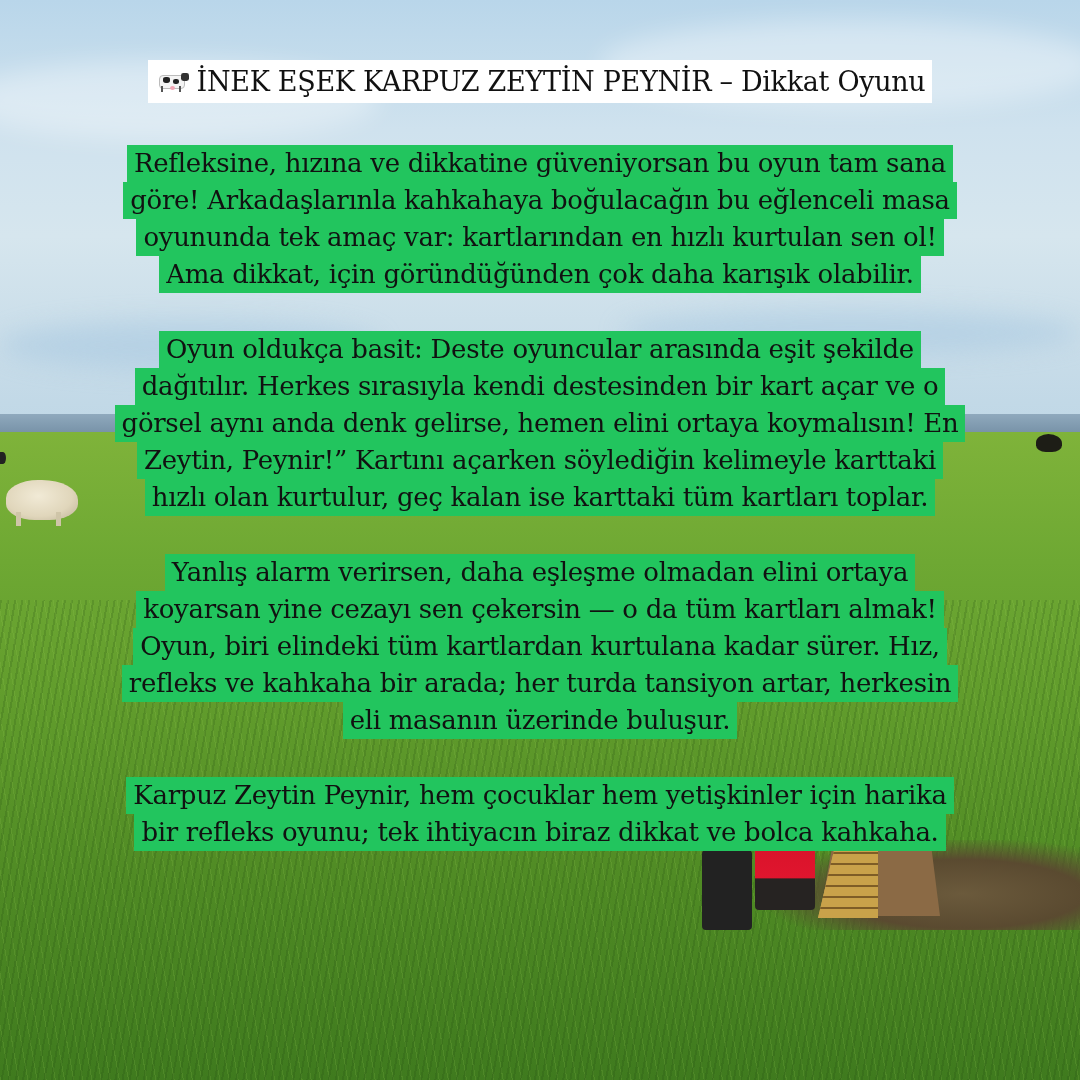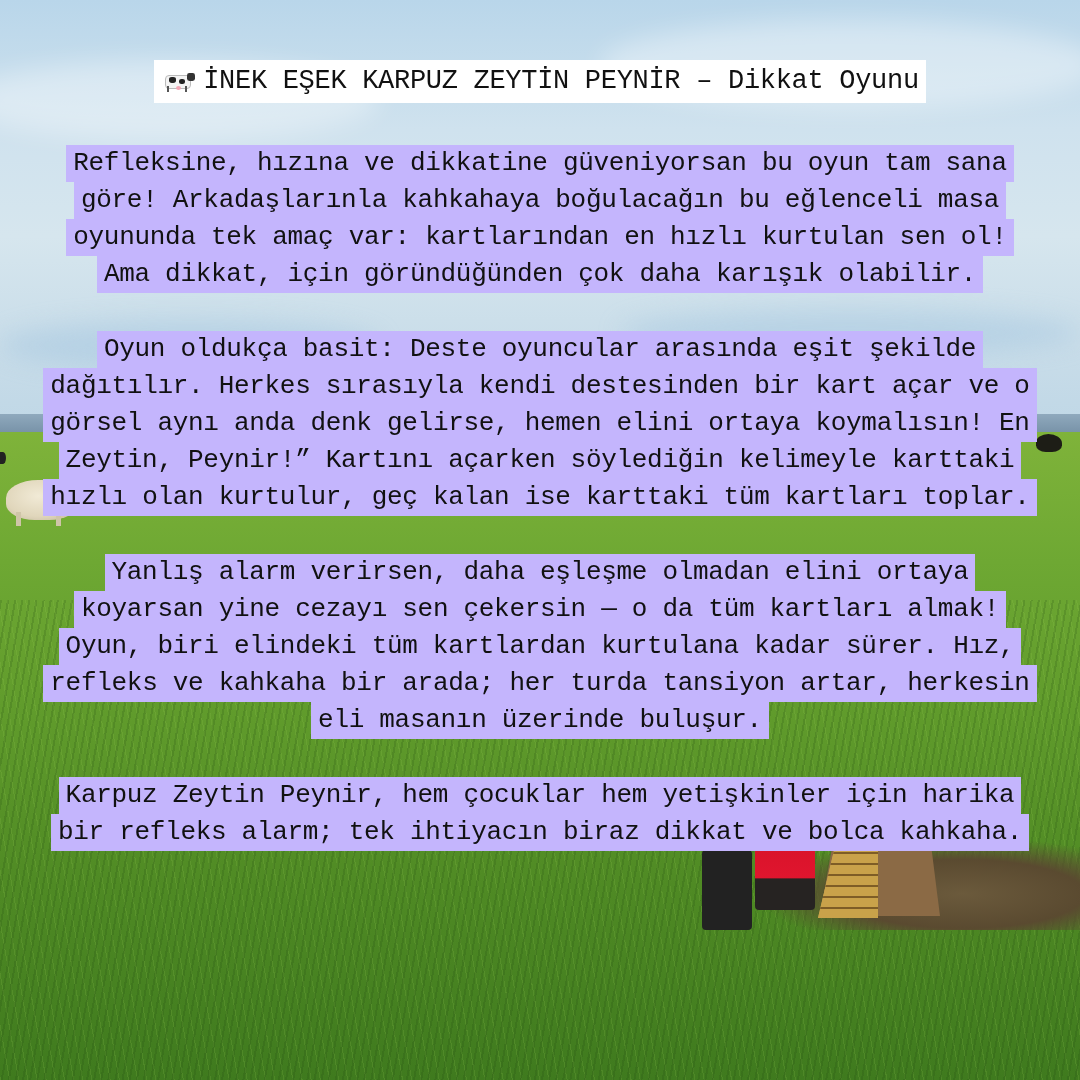--- a/index.html
+++ b/index.html
@@ -56,25 +56,24 @@
     position:absolute; left:128px; top:32px; width:60px; height:76px;
     background: repeating-linear-gradient(0deg, #c9a24a 0px, #c9a24a 9px, #7e5d26 9px, #7e5d26 11px),
                 #c9a24a;
     clip-path: polygon(30% 0, 100% 0, 100% 100%, 0 100%);
   }
 
   .content {
     position:absolute; left:0; top:0; width:1080px;
     display:flex; flex-direction:column; align-items:center;
     color:#111;
-    font-family:Liberation Mono, monospace;
   }
   .block { display:flex; flex-direction:column; align-items:center; }
   .line {
-    background:#c4b5fd; padding:0 7px; white-space:nowrap;
+    background:#22c55e; padding:0 7px; white-space:nowrap;
     font-size:26px; line-height:37px; letter-spacing:-0.3px;
   }
   .title-line {
     background:#fff; padding:0 7px; white-space:nowrap;
     font-size:27px; line-height:43px; letter-spacing:-0.3px;
     display:flex; align-items:center;
   }
   .cow-icon {
     display:inline-block; width:34px; height:22px; position:relative; margin-right:8px;
   }
@@ -148,15 +147,15 @@
     <div class="line">Yanlış alarm verirsen, daha eşleşme olmadan elini ortaya</div>
     <div class="line">koyarsan yine cezayı sen çekersin — o da tüm kartları almak!</div>
     <div class="line">Oyun, biri elindeki tüm kartlardan kurtulana kadar sürer. Hız,</div>
     <div class="line">refleks ve kahkaha bir arada; her turda tansiyon artar, herkesin</div>
     <div class="line">eli masanın üzerinde buluşur.</div>
   </div>
 
   <div style="height:38px;"></div>
   <div class="block">
     <div class="line">Karpuz Zeytin Peynir, hem çocuklar hem yetişkinler için harika</div>
-    <div class="line">bir refleks alarm; tek ihtiyacın biraz dikkat ve bolca kahkaha.</div>
+    <div class="line">bir refleks oyunu; tek ihtiyacın biraz dikkat ve bolca kahkaha.</div>
   </div>
 </div>
 
 </body></html>

